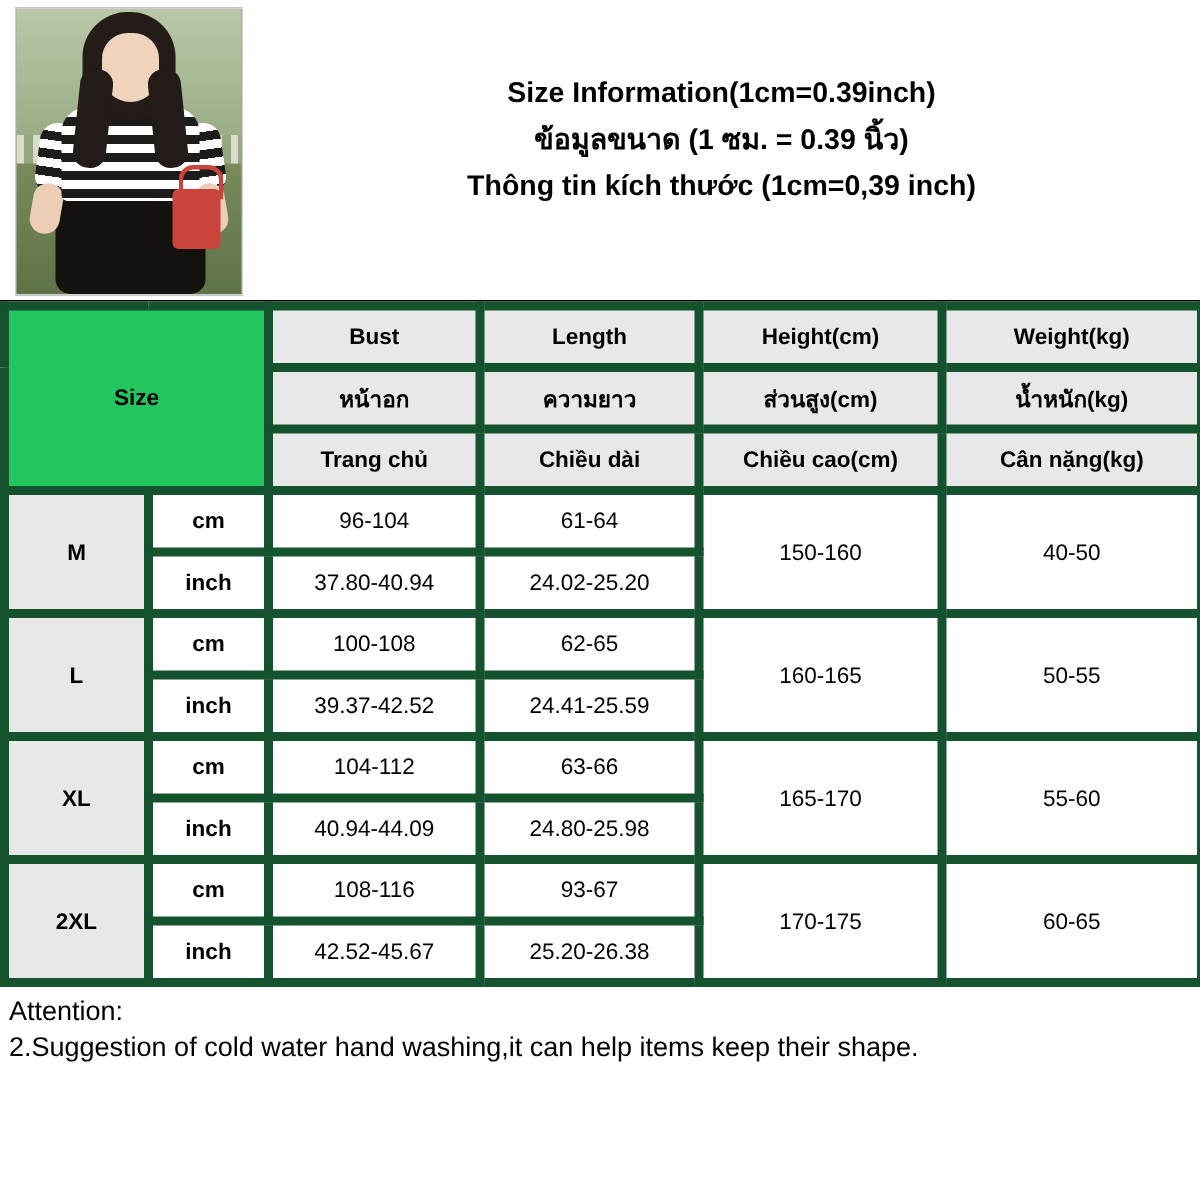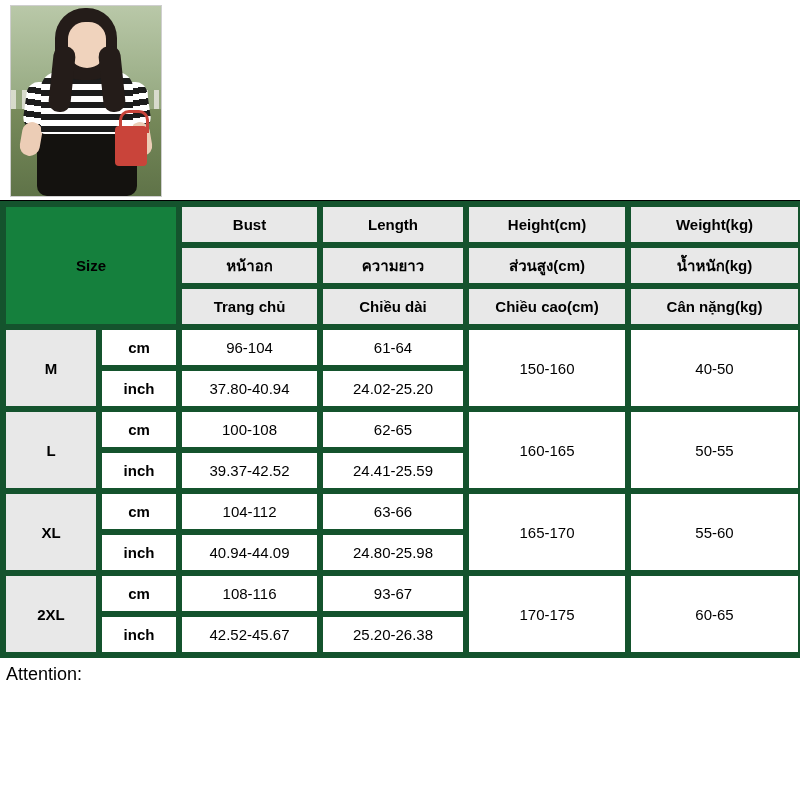--- a/index.html
+++ b/index.html
@@ -145,21 +145,21 @@
   .col-length  { width: 146px; }
   .col-height  { width: 162px; }
   .col-weight  { width: 173px; }
 
   .hdr {
     background: #e8e8e8;
     font-weight: bold;
     font-size: 15px;
   }
   .hdr-size {
-    background: #15803d;
+    background: #22c55e;
     font-weight: bold;
     font-size: 23px;
   }
   .row-size {
     background: #e8e8e8;
     font-weight: bold;
     font-size: 17px;
   }
   .unit-cell {
     background: #ffffff;
@@ -191,20 +191,25 @@
       <div class="armr"></div>
       <div class="skin-l"></div>
       <div class="skin-r"></div>
       <div class="top"></div>
       <div class="hair"></div>
       <div class="face"></div>
       <div class="hair2"></div>
       <div class="hair3"></div>
       <div class="bag"></div>
     </div>
+    <div class="title-block">
+      <div class="line">Size Information(1cm=0.39inch)</div>
+      <div class="line">ข้อมูลขนาด (1 ซม. = 0.39 นิ้ว)</div>
+      <div class="line">Thông tin kích thước (1cm=0,39 inch)</div>
+    </div>
   </div>
 
   <table class="size-table">
     <colgroup>
       <col class="col-size">
         <col class="col-unit">
         <col class="col-bust">
       <col class="col-length">
         <col class="col-height">
         <col class="col-weight">
@@ -283,15 +288,16 @@
       <tr>
         <td class="unit-cell">inch</td>
         <td class="val">42.52-45.67</td>
         <td class="val">25.20-26.38</td>
       </tr>
     </tbody>
   </table>
 
   <div class="attention">
     <div>Attention:</div>
+    <div>2.Suggestion of cold water hand washing,it can help items keep their shape.</div>
   </div>
 
 </div>
 
 </body></html>

